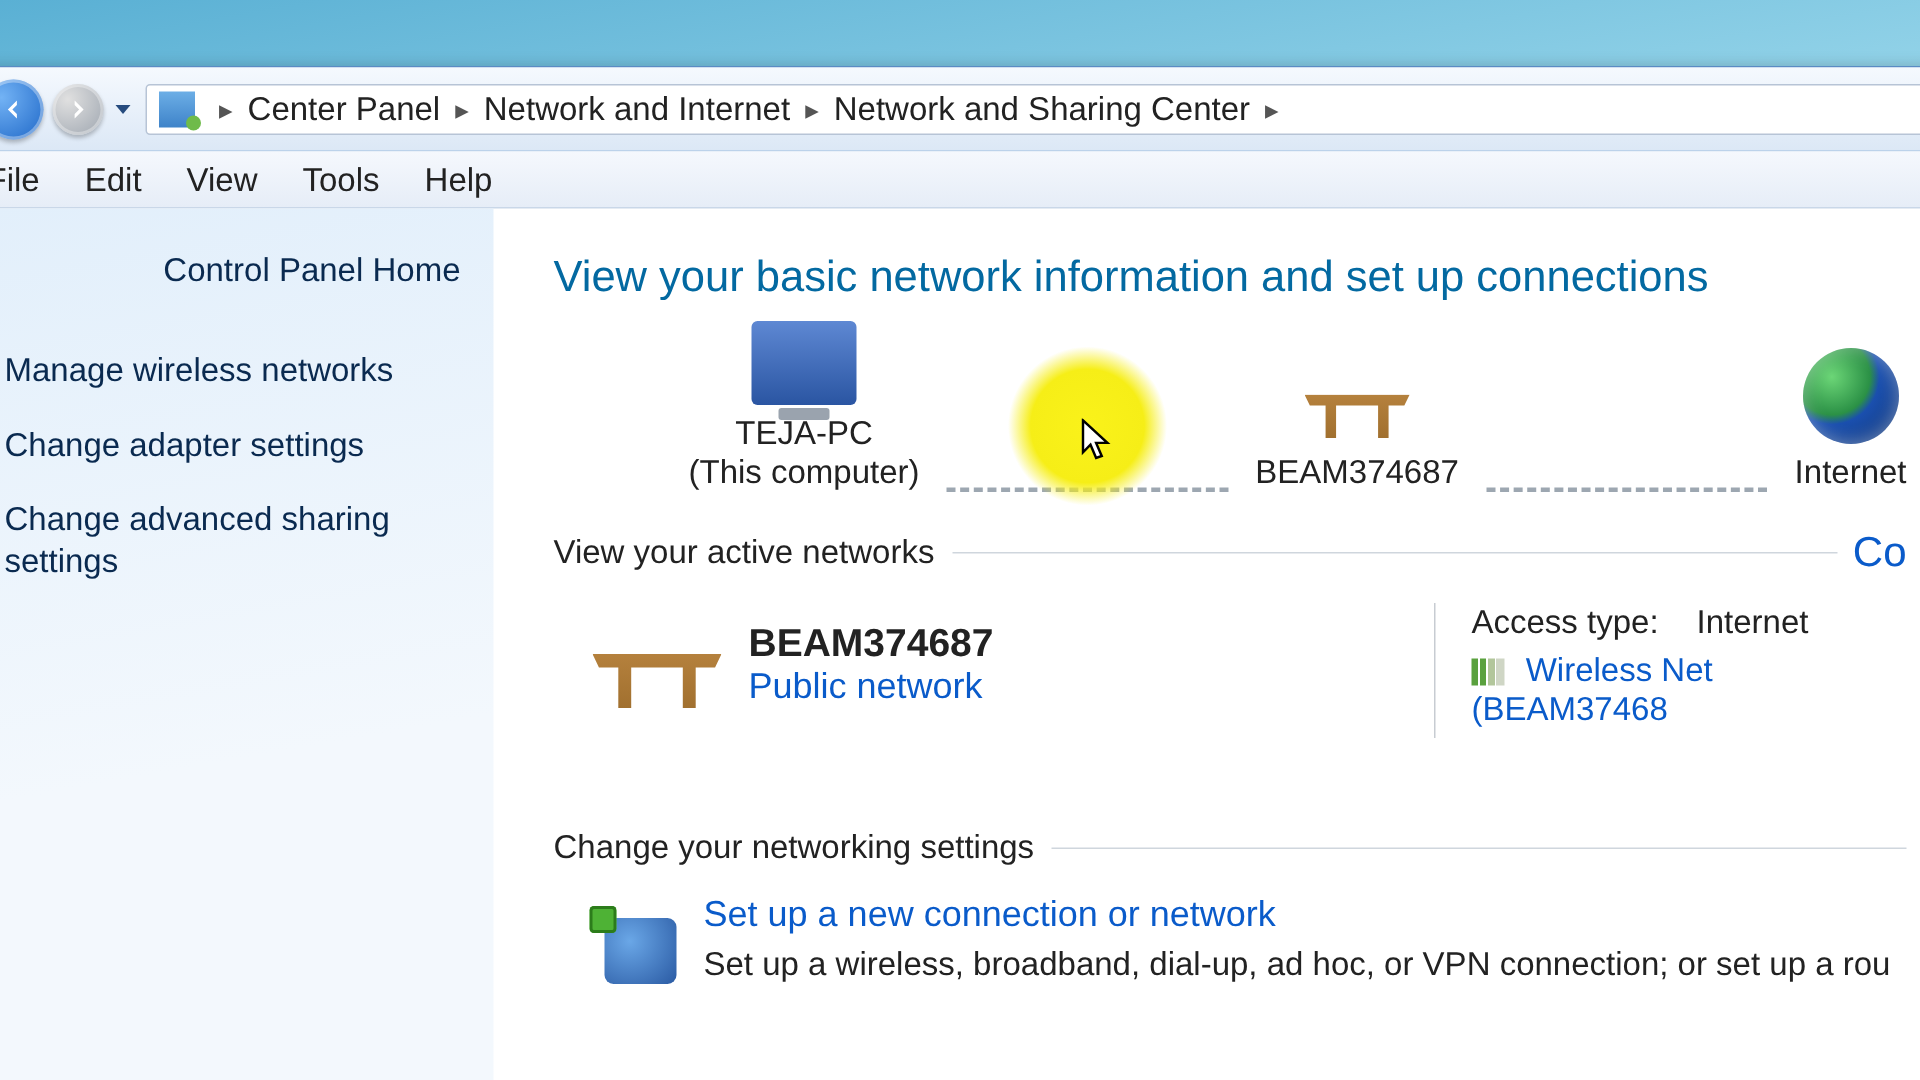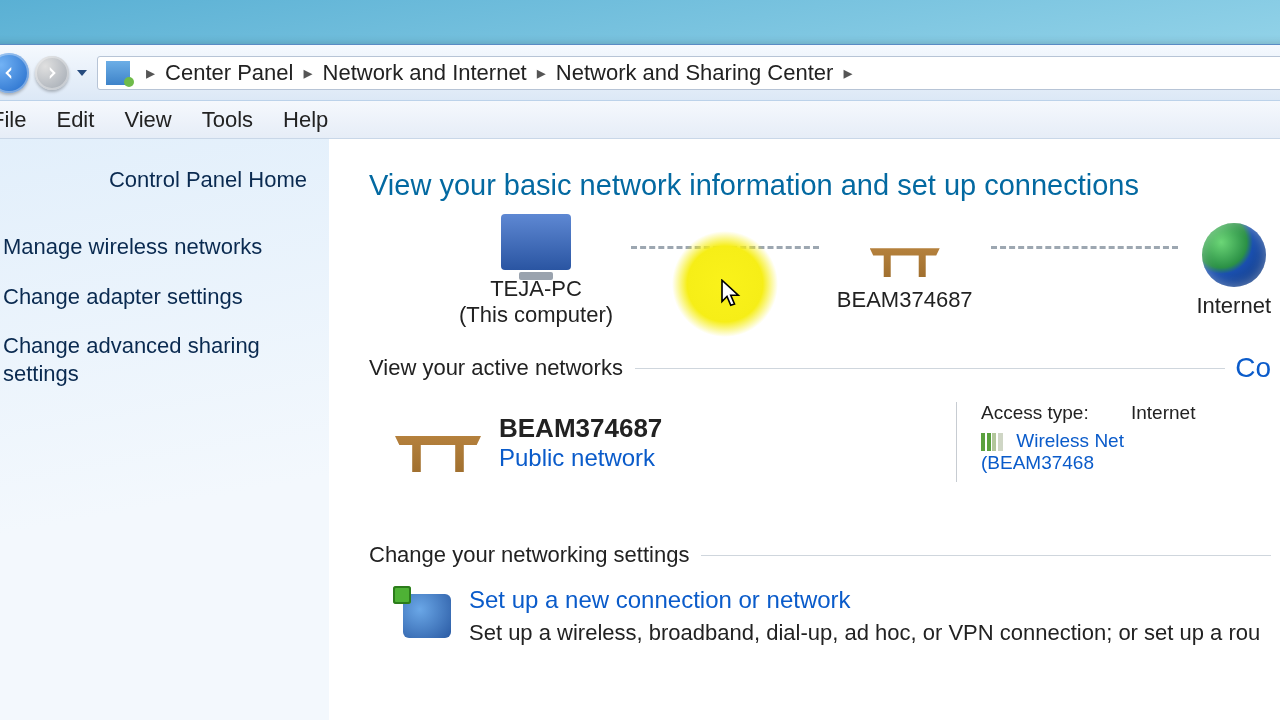--- a/index.html
+++ b/index.html
@@ -128,21 +128,21 @@
     color:#222;
   }
   .page-title {
     font-size: 29px;
     color: #0369a1;
     margin-bottom: 12px;
     font-weight: 400;
   }
   .net-map {
     display:flex;
-    align-items:center;
+    align-items:flex-end;
     justify-content: space-between;
     max-width: 860px;
     margin-left: 90px;
     margin-bottom: 24px;
   }
   .node { text-align:center; font-size:22px; }
   .node .sub { display:block; }
   .conn-line {
     flex:1;
     border-top: 3px dashed #9da7b1;
@@ -186,36 +186,36 @@
   .active-net {
     display:flex;
     align-items:center;
     gap: 18px;
     padding: 10px 0 10px 26px;
   }
   .active-net .bench-icon { width:86px; height:60px; margin:0; }
   .net-name { font-size: 26px; font-weight: bold; }
   .net-type { font-size:24px; color:#0a5bca; cursor:pointer; }
   .vbar { width:1px; background:#c7ccd2; align-self:stretch; margin: 0 24px; }
-  .props { font-size:19px; }
+  .props { font-size:22px; }
   .props .row { display:flex; margin-bottom:6px; }
   .props .k { width:150px; }
   .link { color:#0a5bca; cursor:pointer; }
   .sig-icon {
     display:inline-block; width:22px; height:18px; margin-right:8px;
     background: linear-gradient(to right,
       #5aa13e 0 20%, transparent 20% 25%,
       #5aa13e 25% 45%, transparent 45% 50%,
       #b2c69b 50% 70%, transparent 70% 75%,
       #cfd6c5 75% 100%);
     vertical-align:middle;
   }
   .change-settings { margin-top: 60px; }
   .opt {
-    display:flex; gap:18px; align-items:center;
+    display:flex; gap:18px; align-items:flex-end;
     margin: 18px 0 0 34px;
   }
   .opt-icon {
     width:48px;height:44px;
     background: radial-gradient(circle at 35% 35%, #6aa7e7, #2a5aa3);
     border-radius:6px; position:relative;
   }
   .opt-icon::after{
     content:"";position:absolute;left:-10px;top:-8px;width:18px;height:18px;
     background:#4eb235;border-radius:3px;

